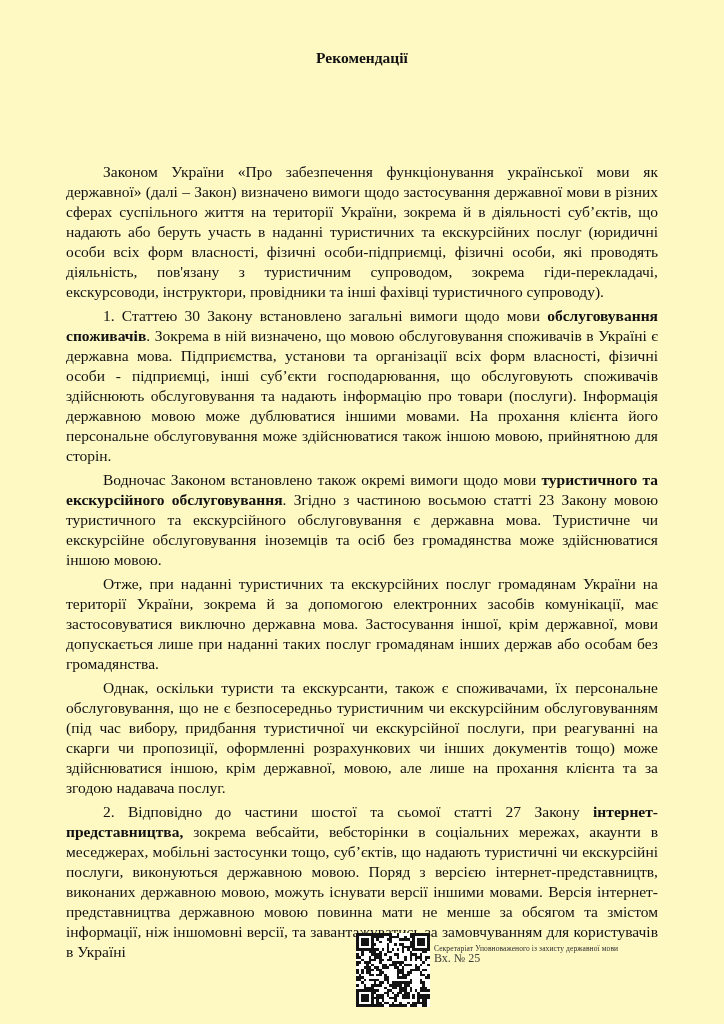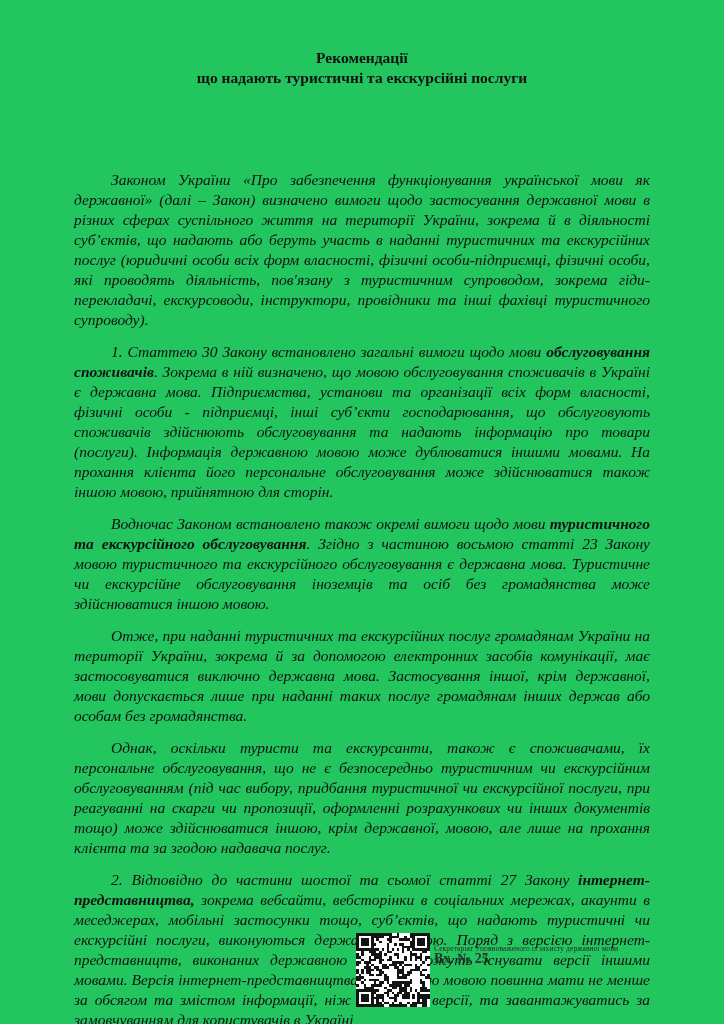--- a/index.html
+++ b/index.html
@@ -2,50 +2,49 @@
 <html lang="uk"><head>
 <meta charset="utf-8">
 <style>
   html,body{margin:0;padding:0;background:#ffffff;}
   body{
     width:724px;height:1024px;
     font-family:"Liberation Serif","DejaVu Serif",serif;
     color:#111;
     overflow:hidden;
   }
-  .page{position:relative;width:724px;height:1024px;background:#22c55e;overflow:hidden;}
+  .page{position:relative;width:724px;height:1024px;background:#fef9c3;overflow:hidden;}
   .title-block{
     position:absolute;top:48px;left:62px;width:600px;
     text-align:center;font-weight:bold;
     font-size:15.5px;line-height:20px;
   }
   .doc-body{
     position:absolute;top:158px;left:62px;width:600px;
     font-size:15.5px;line-height:20px;
     text-align:justify;
   }
-  .para{margin:12px;text-indent:37px;font-style:italic;}
+  .para{margin:4px;text-indent:37px;}
   .seg-bold{font-weight:bold;}
   .qr-stamp{position:absolute;left:356px;top:931px;width:310px;height:80px;}
   .qr-box{
     position:absolute;left:0;top:2px;width:74px;height:74px;
     background:#fff;
   }
   .stamp-text{position:absolute;left:78px;top:13px;color:#2a2a2a;}
   .stamp-line1{font-size:7.5px;line-height:9px;white-space:nowrap;letter-spacing:.1px;}
-  .stamp-line2{font-size:14px;line-height:11px;font-weight:bold;white-space:nowrap;opacity:.9;}
+  .stamp-line2{font-size:12px;line-height:11px;font-weight:normal;white-space:nowrap;opacity:.9;}
 </style>
 </head>
 <body>
 
 <div class="page">
 
   <div class="title-block">
     <div>Рекомендації</div>
-    <div>що надають туристичні та екскурсійні послуги</div>
   </div>
 
   <div class="doc-body" id="doc-body">
       <p class="para"><span>Законом України «Про забезпечення функціонування української мови як державної» (далі – Закон) визначено вимоги щодо застосування державної мови в різних сферах суспільного життя на території України, зокрема й в діяльності суб’єктів, що надають або беруть участь в наданні туристичних та екскурсійних послуг (юридичні особи всіх форм власності, фізичні особи-підприємці, фізичні особи, які проводять діяльність, пов'язану з туристичним супроводом, зокрема гіди-перекладачі, екскурсоводи, інструктори, провідники та інші фахівці туристичного супроводу).</span></p>
       <p class="para"><span>1. Статтею 30 Закону встановлено загальні вимоги щодо мови </span><span class="seg-bold">обслуговування споживачів</span><span>. Зокрема в ній визначено, що мовою обслуговування споживачів в Україні є державна мова. Підприємства, установи та організації всіх форм власності, фізичні особи - підприємці, інші суб’єкти господарювання, що обслуговують споживачів здійснюють обслуговування та надають інформацію про товари (послуги). Інформація державною мовою може дублюватися іншими мовами. На прохання клієнта його персональне обслуговування може здійснюватися також іншою мовою, прийнятною для сторін.</span></p>
       <p class="para"><span>Водночас Законом встановлено також окремі вимоги щодо мови </span><span class="seg-bold">туристичного та екскурсійного обслуговування</span><span>. Згідно з частиною восьмою статті 23 Закону мовою туристичного та екскурсійного обслуговування є державна мова. Туристичне чи екскурсійне обслуговування іноземців та осіб без громадянства може здійснюватися іншою мовою.</span></p>
       <p class="para"><span>Отже, при наданні туристичних та екскурсійних послуг громадянам України на території України, зокрема й за допомогою електронних засобів комунікації, має застосовуватися виключно державна мова. Застосування іншої, крім державної, мови допускається лише при наданні таких послуг громадянам інших держав або особам без громадянства.</span></p>
       <p class="para"><span>Однак, оскільки туристи та екскурсанти, також є споживачами, їх персональне обслуговування, що не є безпосередньо туристичним чи екскурсійним обслуговуванням (під час вибору, придбання туристичної чи екскурсійної послуги, при реагуванні на скарги чи пропозиції, оформленні розрахункових чи інших документів тощо) може здійснюватися іншою, крім державної, мовою, але лише на прохання клієнта та за згодою надавача послуг.</span></p>
       <p class="para"><span>2. Відповідно до частини шостої та сьомої статті 27 Закону </span><span class="seg-bold">інтернет-представництва,</span><span> зокрема вебсайти, вебсторінки в соціальних мережах, акаунти в меседжерах, мобільні застосунки тощо, суб’єктів, що надають туристичні чи екскурсійні послуги, виконуються державною мовою. Поряд з версією інтернет-представництв, виконаних державною мовою, можуть існувати версії іншими мовами. Версія інтернет-представництва державною мовою повинна мати не менше за обсягом та змістом інформації, ніж іншомовні версії, та завантажуватись за замовчуванням для користувачів в Україні</span></p>
     </div>

